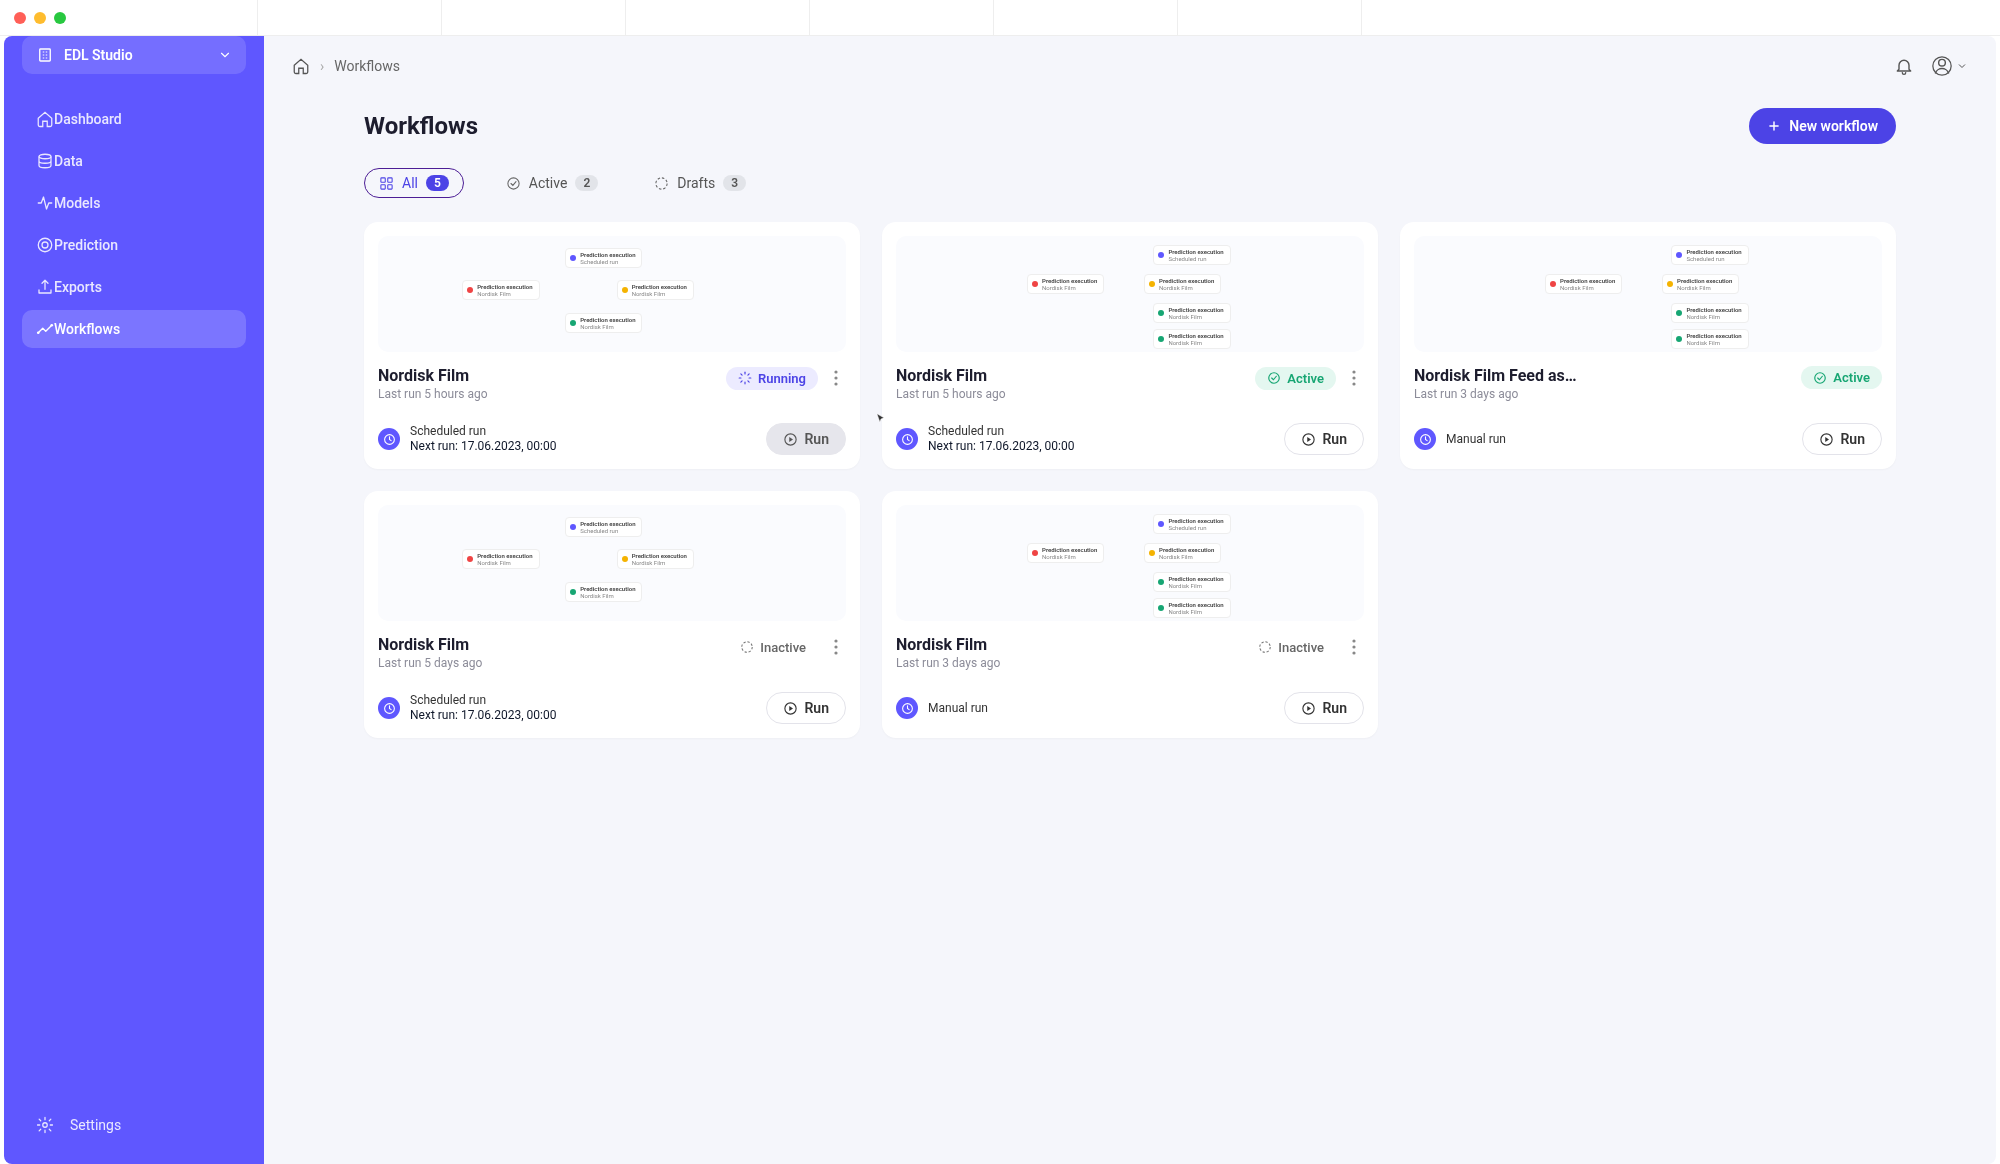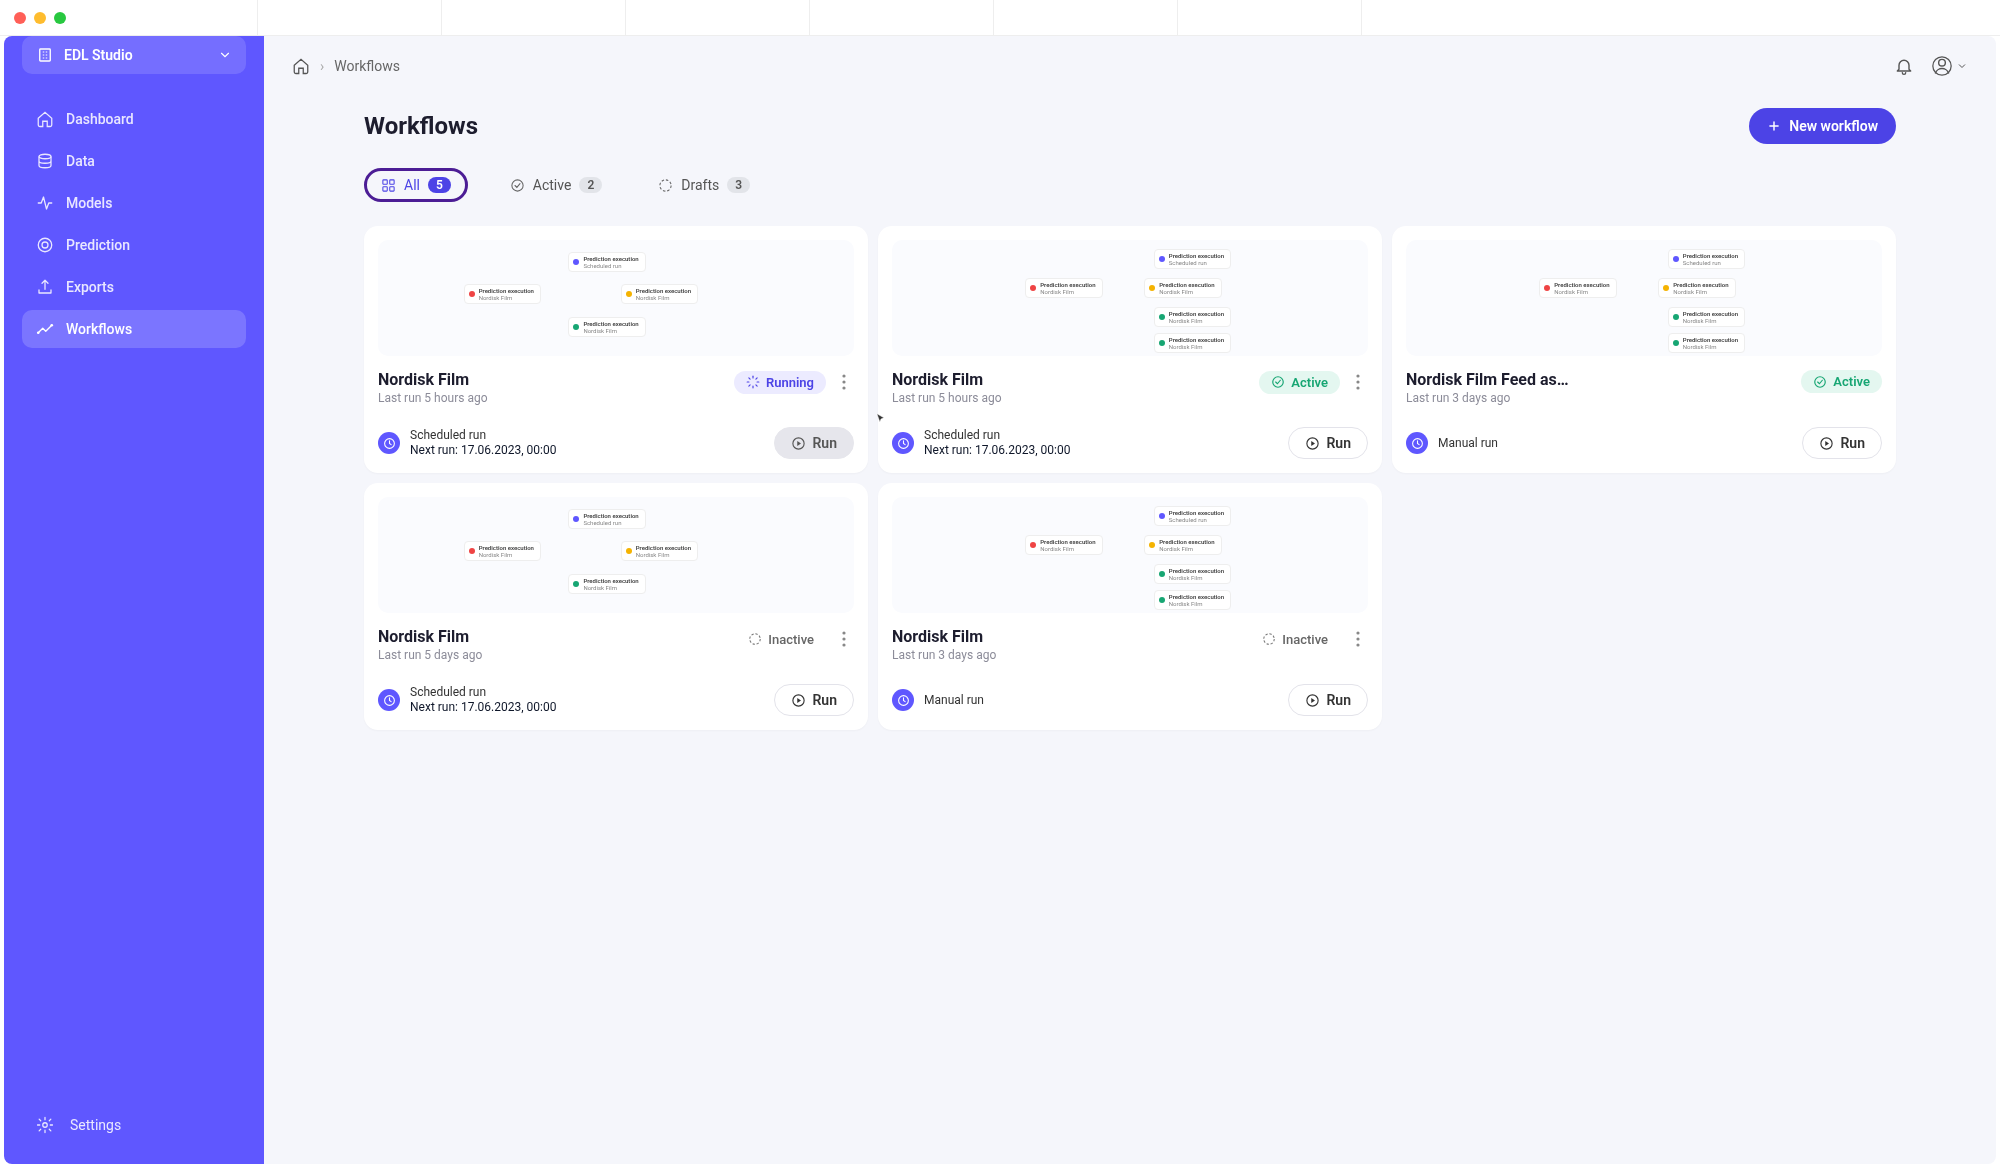--- a/index.html
+++ b/index.html
@@ -21,21 +21,21 @@
 .sidebar-top { padding: 20px 18px 16px; display: flex; align-items: center; justify-content: space-between; }
 .logo { display: flex; align-items: center; gap: 8px; font-weight: 700; font-size: 20px; }
 .logo .mark { width: 24px; height: 24px; }
 .collapse-btn { width: 28px; height: 28px; display: flex; align-items: center; justify-content: center; border-radius: 6px; cursor: pointer; }
 
 .workspace-select { margin: 0 18px 18px; background: rgba(255,255,255,0.14); padding: 10px 14px; border-radius: 10px; display: flex; align-items: center; gap: 10px; cursor: pointer; }
 .workspace-select .ws-label { flex: 1; font-size: 14px; font-weight: 600; }
 .chev { width: 14px; height: 14px; }
 
 .nav { padding: 8px 18px; display: flex; flex-direction: column; gap: 4px; }
-.nav-item { display: flex; align-items: center; gap: 12px; padding: 10px 14px; border-radius: 10px; font-size: 14px; font-weight: 500; color: #e9e7ff; cursor: pointer; }
+.nav-item { display: flex; align-items: center; gap: 0; padding: 10px 14px; border-radius: 10px; font-size: 14px; font-weight: 500; color: #e9e7ff; cursor: pointer; }
 .nav-item.active { background: rgba(255,255,255,0.18); color: #fff; }
 .nav-icon { width: 18px; height: 18px; flex: 0 0 18px; }
 
 .sidebar-bottom { margin-top: auto; padding: 14px 18px 20px; }
 .settings-item { display: flex; align-items: center; gap: 16px; padding: 10px 14px; border-radius: 10px; font-size: 14px; color: #e9e7ff; cursor: pointer; }
 
 
 .main { flex: 1; background: #f5f6fb; display: flex; flex-direction: column; overflow: auto; }
 .topbar { padding: 18px 28px 6px; display: flex; align-items: center; justify-content: space-between; }
 .breadcrumb { display: flex; align-items: center; gap: 10px; color: #666; font-size: 14px; }
@@ -44,26 +44,26 @@
 .top-right { display: flex; align-items: center; gap: 16px; color: #555; }
 .icon-btn { width: 24px; height: 24px; cursor: pointer; display: flex; align-items: center; justify-content: center; }
 
 .content { padding: 24px 100px 40px; }
 .page-head { display: flex; align-items: center; justify-content: space-between; margin-bottom: 24px; }
 .page-title { font-size: 24px; font-weight: 700; color: #1d1d2e; }
 .new-btn { background: #4c43e6; color: #fff; display: flex; align-items: center; gap: 8px; padding: 10px 18px; border-radius: 999px; font-weight: 600; font-size: 14px; cursor: pointer; border: none; }
 
 .filters { display: flex; gap: 28px; margin-bottom: 24px; }
 .filter { display: flex; align-items: center; gap: 8px; font-size: 14px; color: #555; padding: 6px 14px; border-radius: 999px; cursor: pointer; }
-.filter.active { border: 3px solid #4c1d95; color: #4c43e6; }
+.filter.active { border: 1px solid #4c1d95; color: #4c43e6; }
 .filter .count { background: #e2e4e9; color: #555; font-size: 12px; padding: 1px 8px; border-radius: 999px; font-weight: 600; }
 .filter.active .count { background: #4c43e6; color: #fff; }
 .filter-ic { width: 15px; height: 15px; }
 
-.cards { display: grid; grid-template-columns: repeat(3, 1fr); gap: 10px; }
+.cards { display: grid; grid-template-columns: repeat(3, 1fr); gap: 22px; }
 .card { background: #fff; border-radius: 14px; padding: 14px; display: flex; flex-direction: column; box-shadow: 0 1px 2px rgba(0,0,0,0.03); min-width: 0; }
 .thumb { background: #fafbfe; border-radius: 10px; height: 116px; position: relative; margin-bottom: 14px; }
 
 .node { position: absolute; display: flex; align-items: center; gap: 4px; background: #fff; border: 1px solid #eee; border-radius: 4px; padding: 2px 6px 2px 4px; font-size: 6px; color: #888; line-height: 7px; }
 .node .dot { width: 6px; height: 6px; border-radius: 50%; flex: 0 0 6px; }
 .node .txt b { color: #444; font-weight: 600; display: block; }
 
 .card-row { display: flex; align-items: flex-start; justify-content: space-between; gap: 10px; }
 .card-title { font-size: 16px; font-weight: 700; color: #1d1d2e; white-space: nowrap; overflow: hidden; text-overflow: ellipsis; max-width: 170px; }
 .card-sub { font-size: 12px; color: #8c8c99; margin-top: 2px; }

